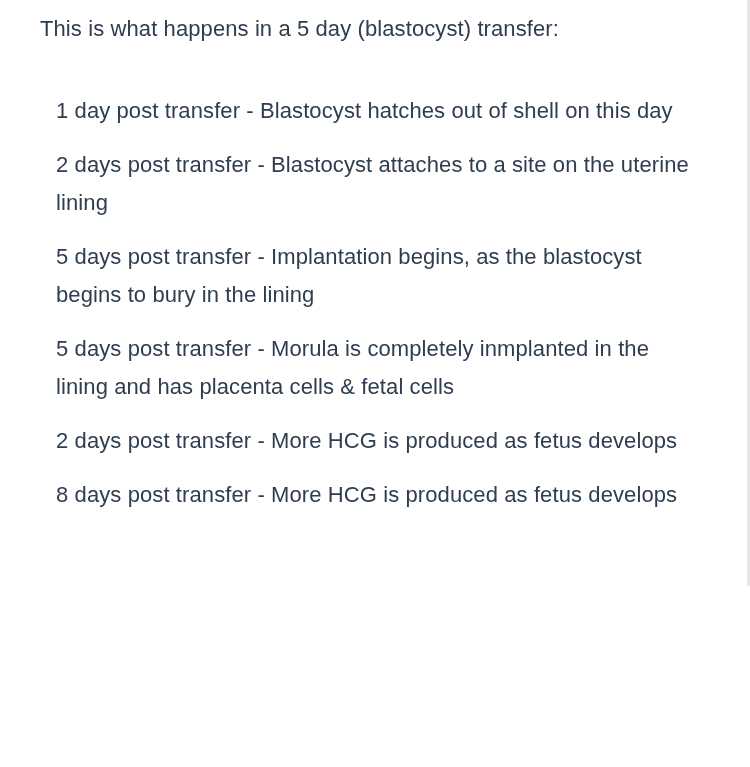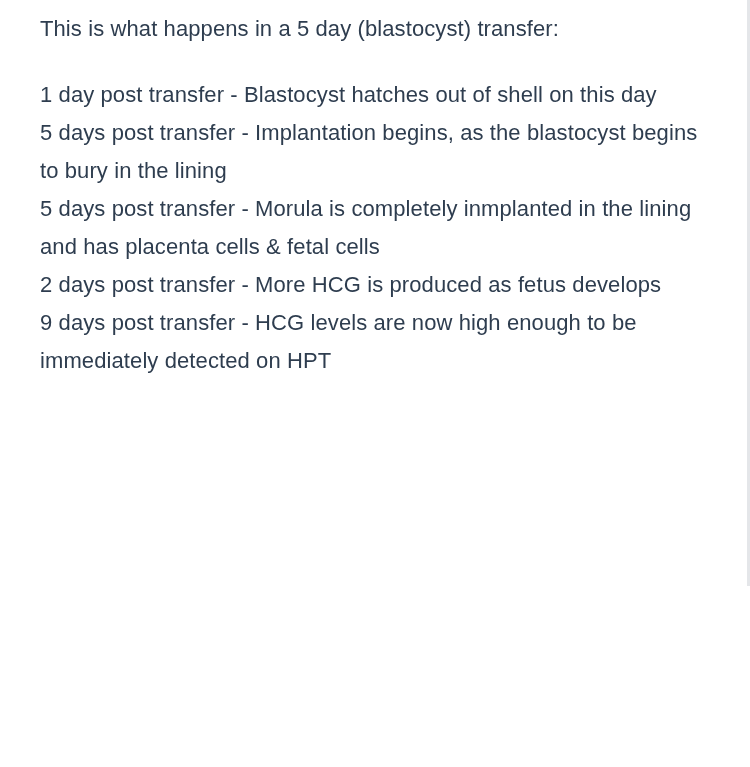--- a/index.html
+++ b/index.html
@@ -39,37 +39,38 @@
   }
   .timeline {
     list-style: none;
     margin: 0;
     padding: 0;
   }
   .timeline li {
     font-size: 22px;
     line-height: 38px;
     color: #2e3d4f;
-    margin: 0;
+    margin: 16px;
     padding: 0;
     letter-spacing: 0.1px;
   }
 </style>
 </head>
 <body>
 
 <div class="page">
   <div class="content">
 
     <p class="intro">This is what happens in a 5 day (blastocyst) transfer:</p>
 
     <div class="spacer"></div>
 
     <ul class="timeline">
       <li>1 day post transfer - Blastocyst hatches out of shell on this day</li>
+      <li>2 days post transfer - Blastocyst attaches to a site on the uterine lining</li>
       <li>5 days post transfer - Implantation begins, as the blastocyst begins to bury in the lining</li>
       <li>5 days post transfer - Morula is completely inmplanted in the lining and has placenta cells &amp; fetal cells</li>
       <li>2 days post transfer - More HCG is produced as fetus develops</li>
-      <li>9 days post transfer - HCG levels are now high enough to be immediately detected on HPT</li>
+      <li>8 days post transfer - More HCG is produced as fetus develops</li>
     </ul>
 
   </div>
 </div>
 
 </body></html>

